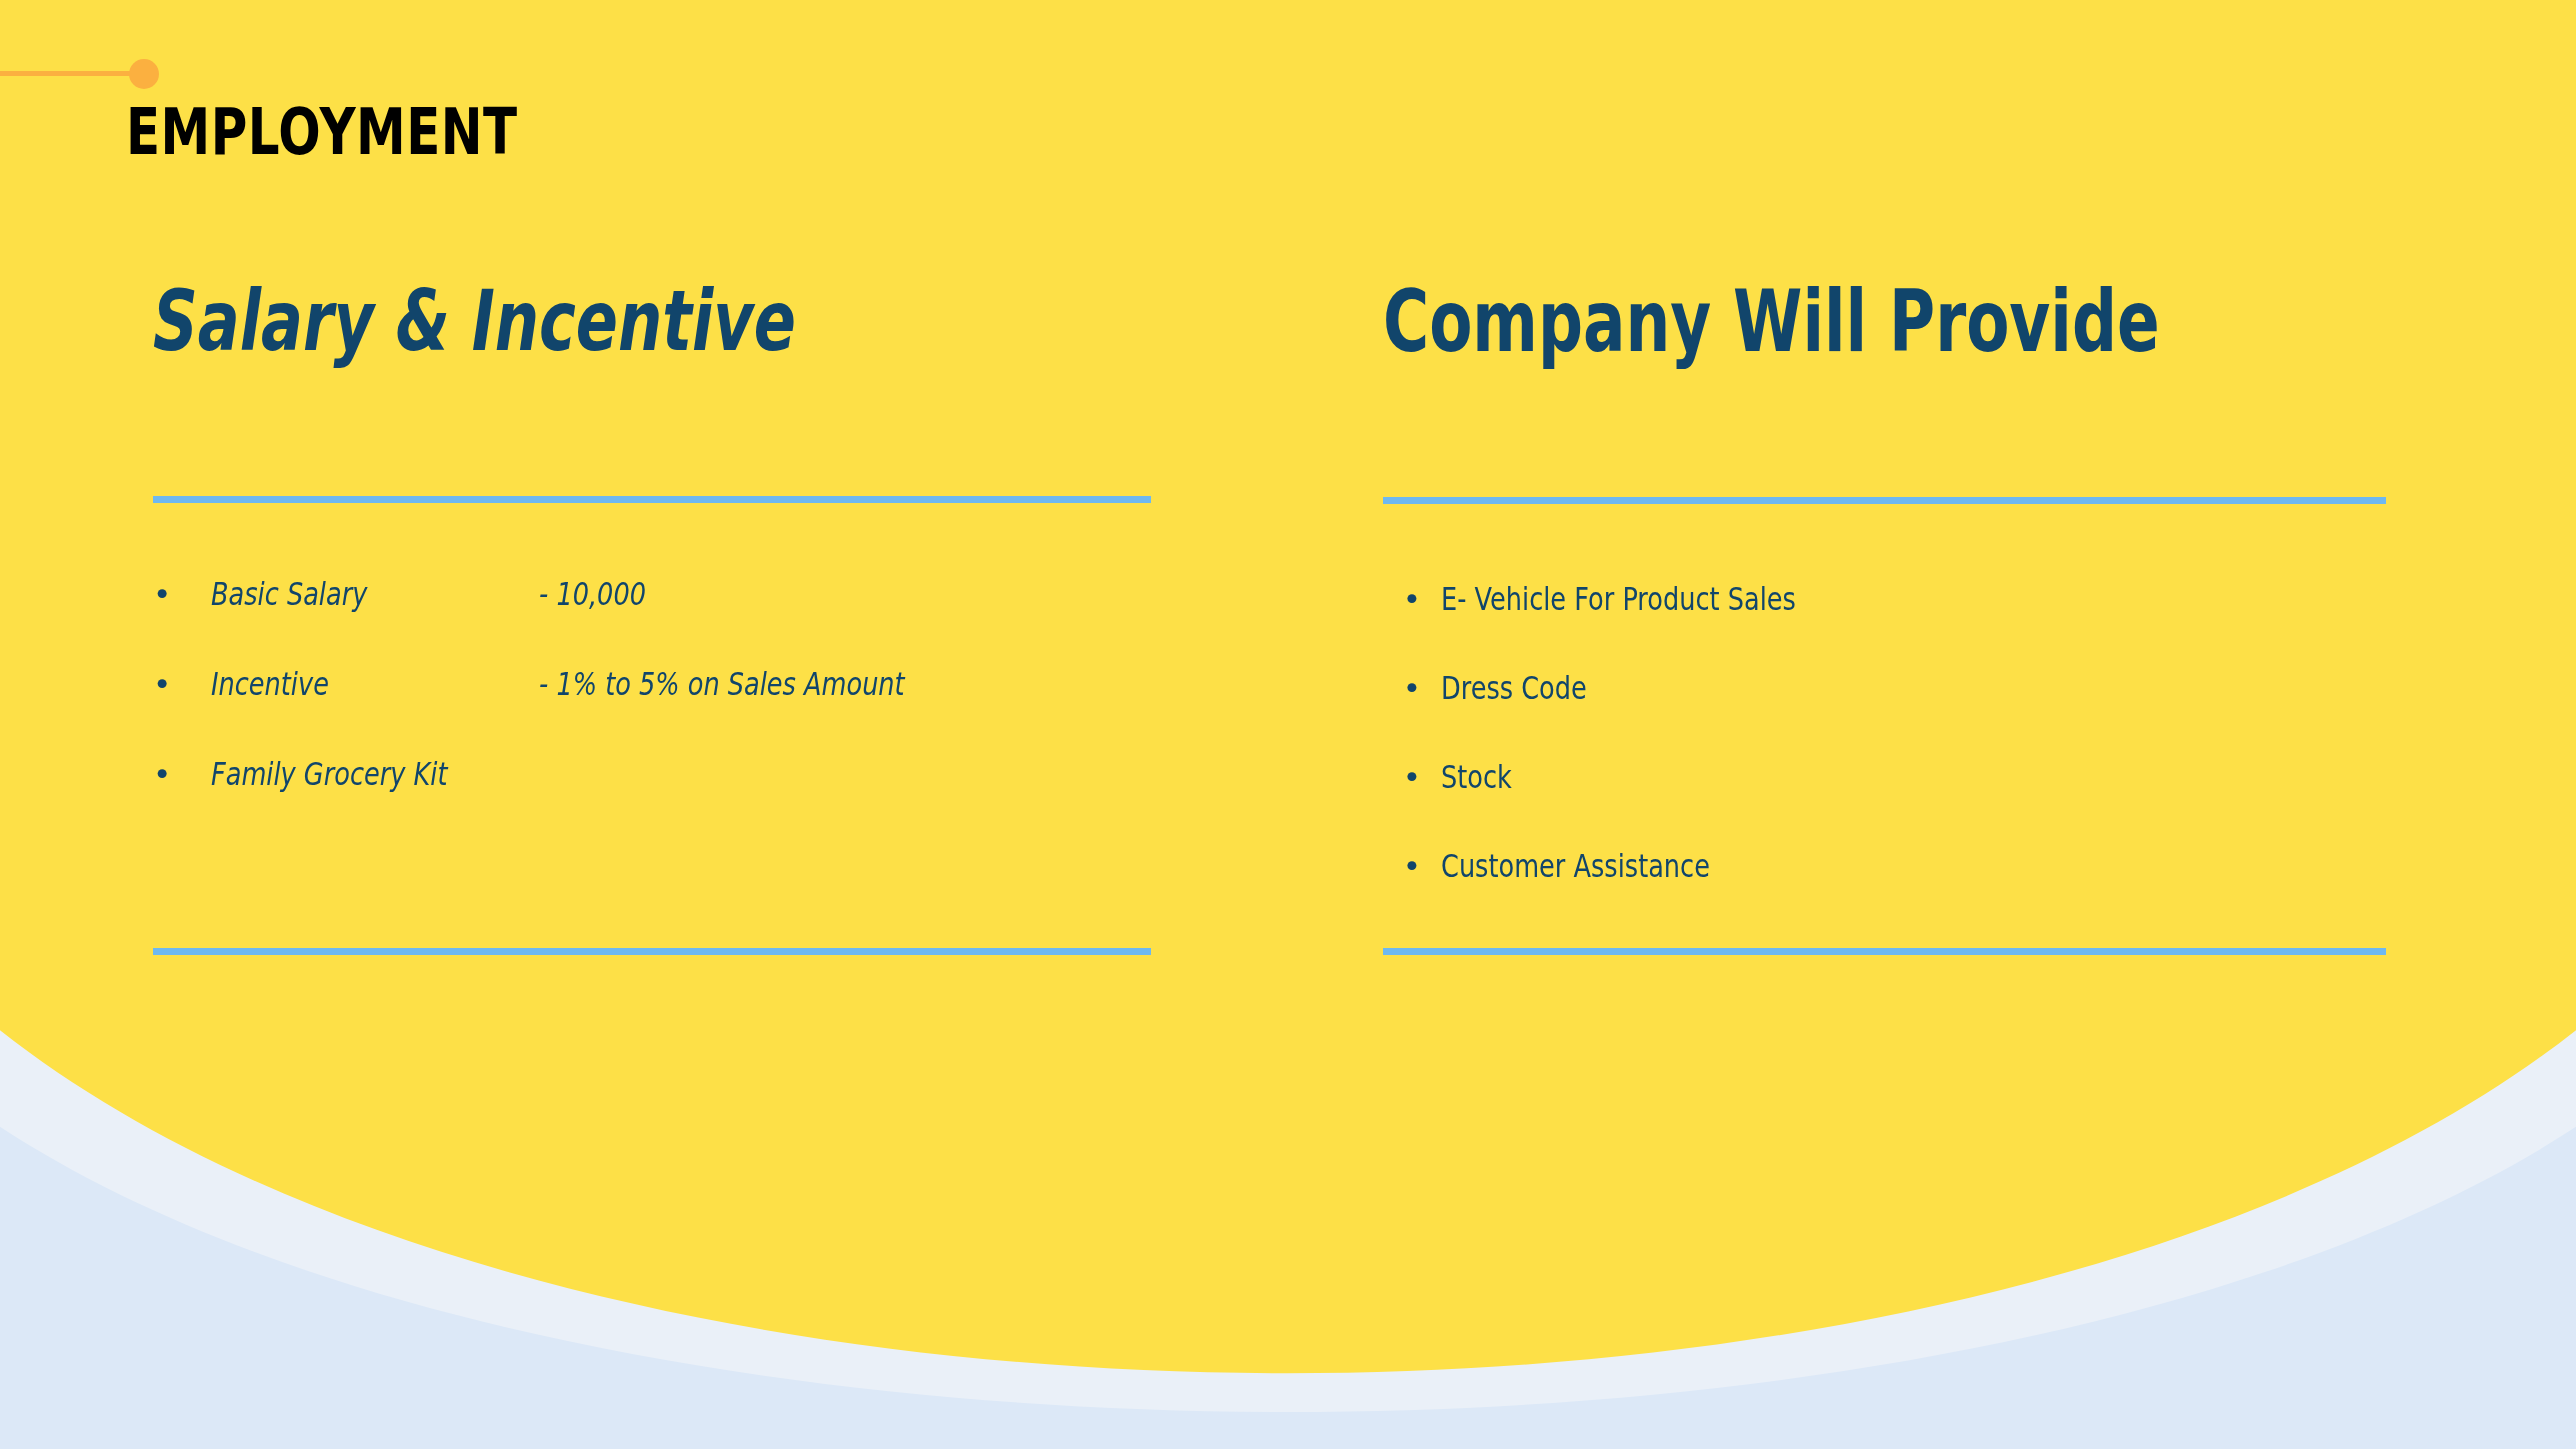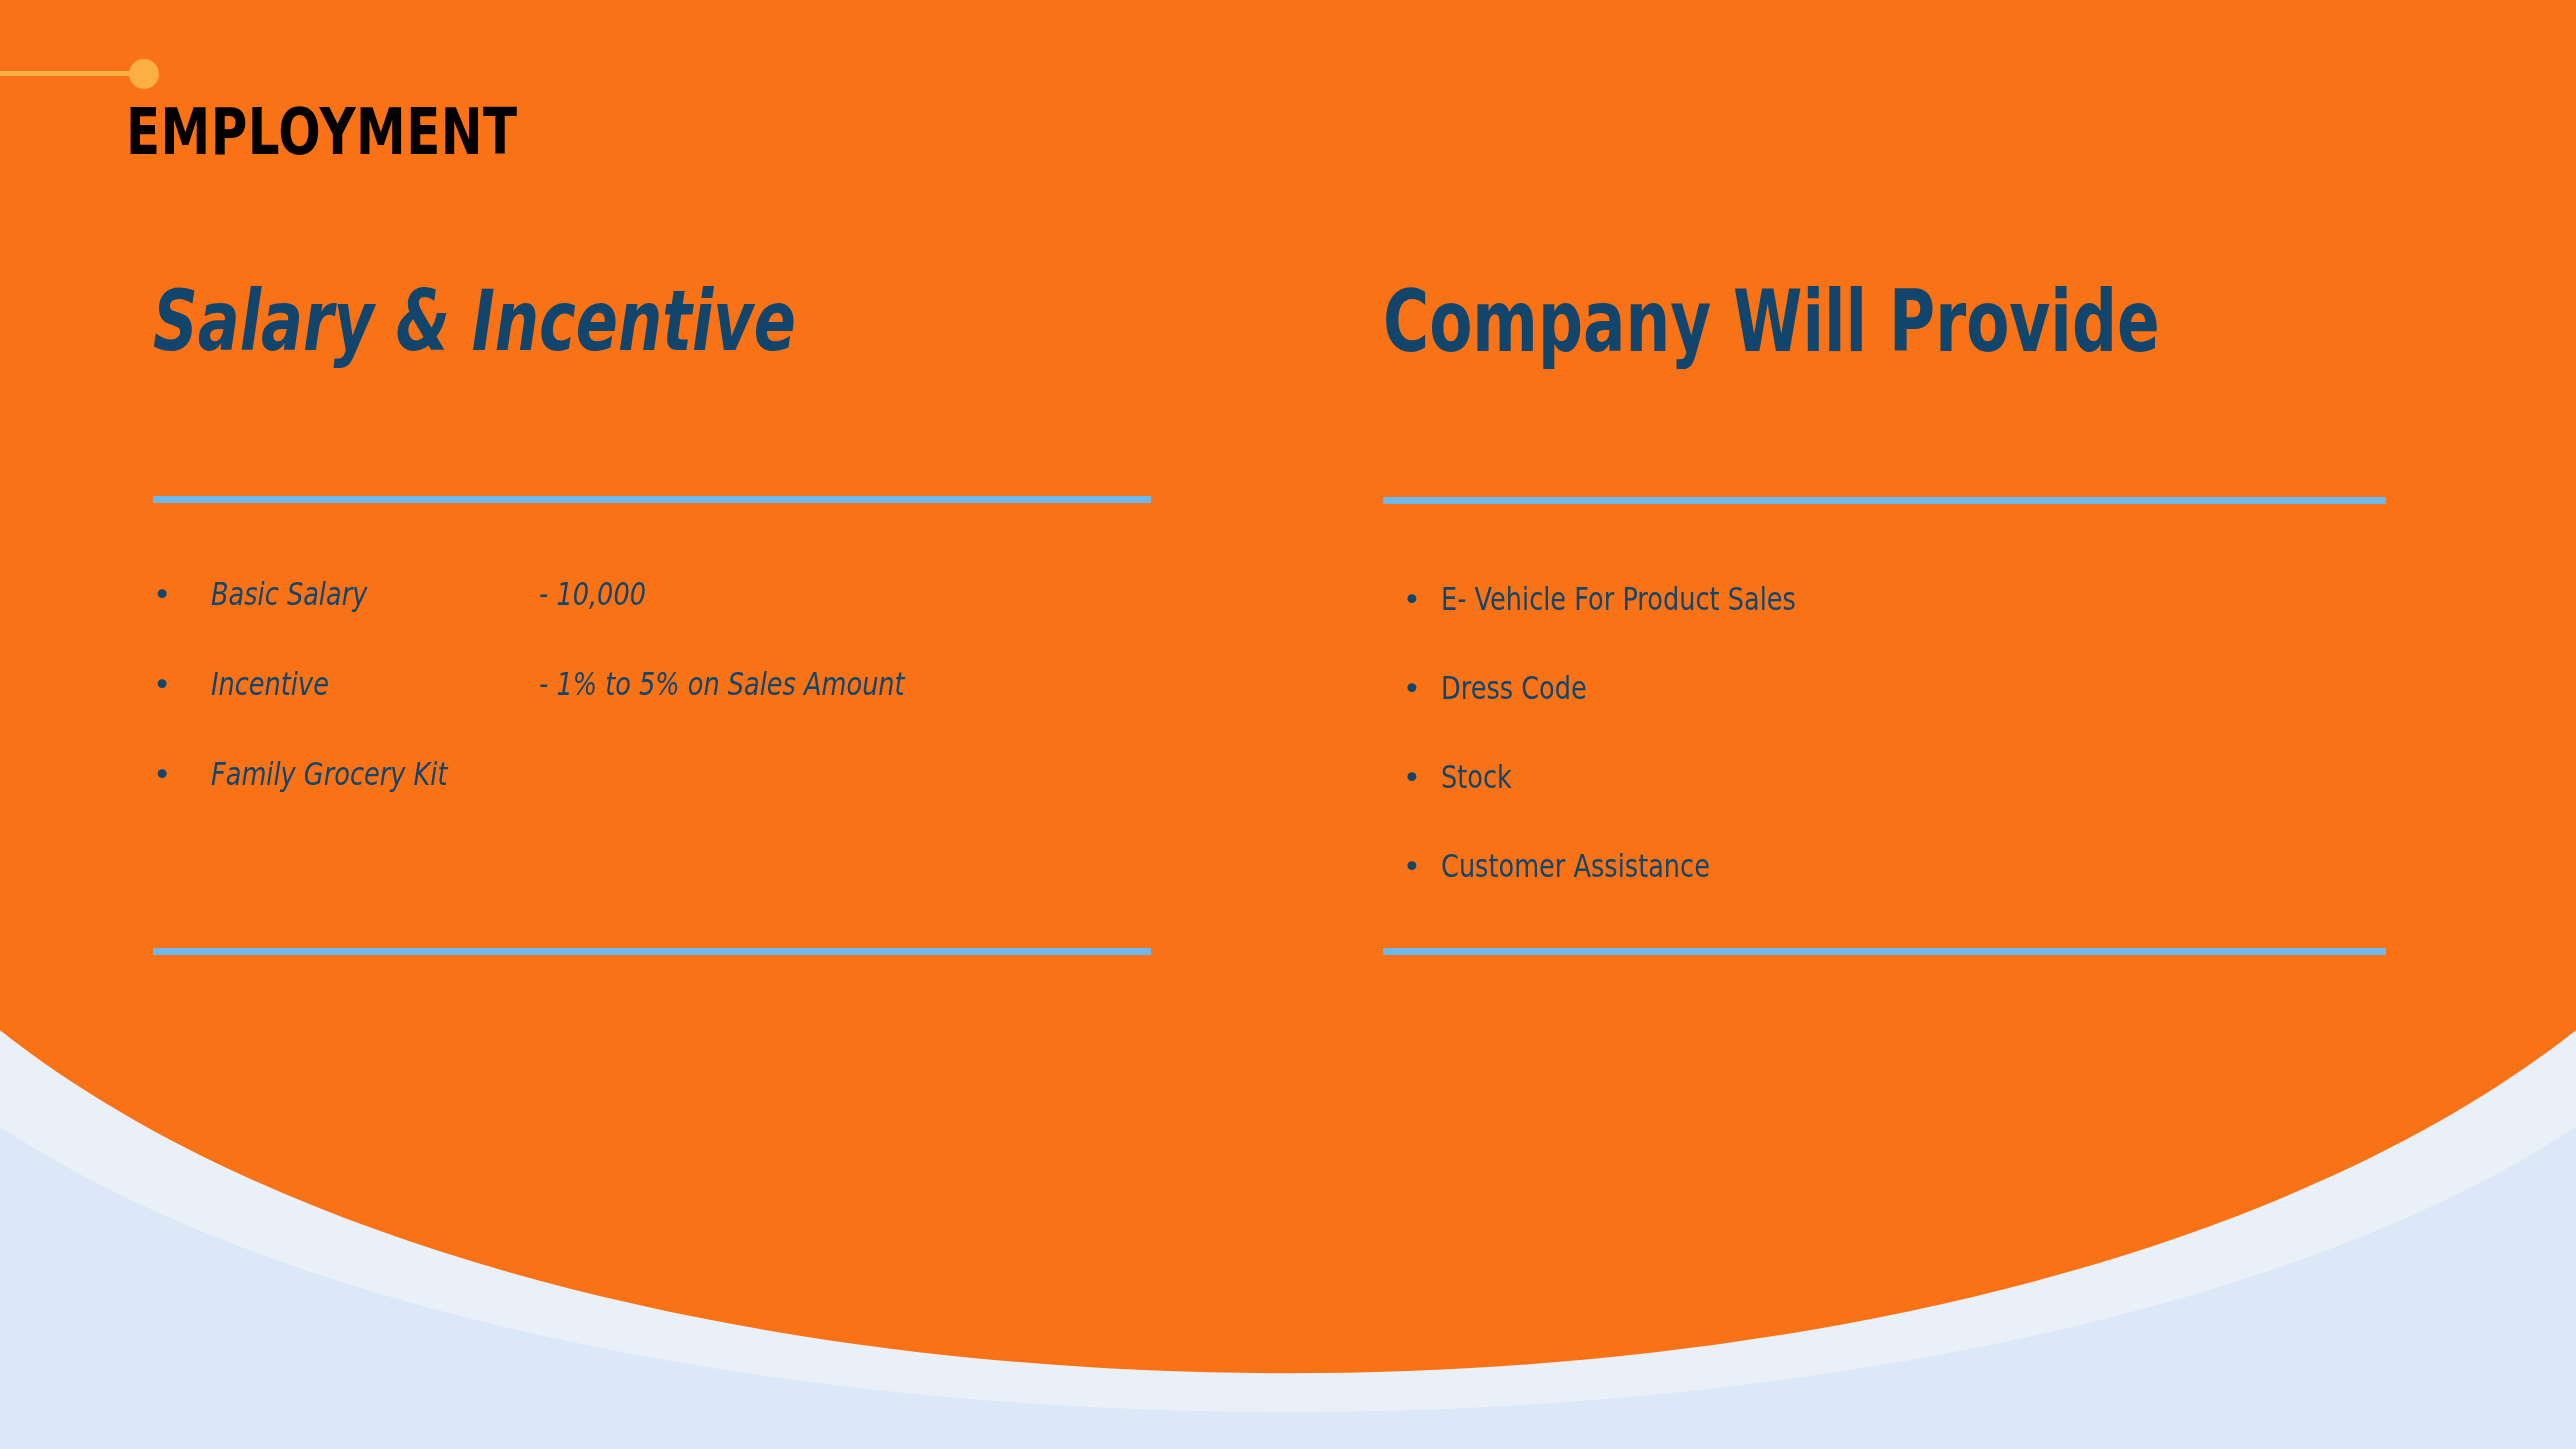--- a/index.html
+++ b/index.html
@@ -126,21 +126,21 @@
   .bullets-left .bullet-label { width:328px; }
   .bullet-value {
     flex:0 0 auto;
     transform:scaleX(0.80);
     transform-origin:left center;
   }
 </style>
 </head>
 <body>
 
-<div class="slide" style="background: #f97316;">
+<div class="slide" style="background: #fde047;">
 
   <div class="accent">
     <div class="accent-line" style="background: rgb(251, 176, 64);"></div>
     <div class="accent-dot" style="background: rgb(251, 176, 64);"></div>
   </div>
 
   <div class="kicker">EMPLOYMENT</div>
 
   <div class="col col-left">
     <div class="col-title" style="color: rgb(17, 69, 107);">Salary &amp; Incentive</div>

